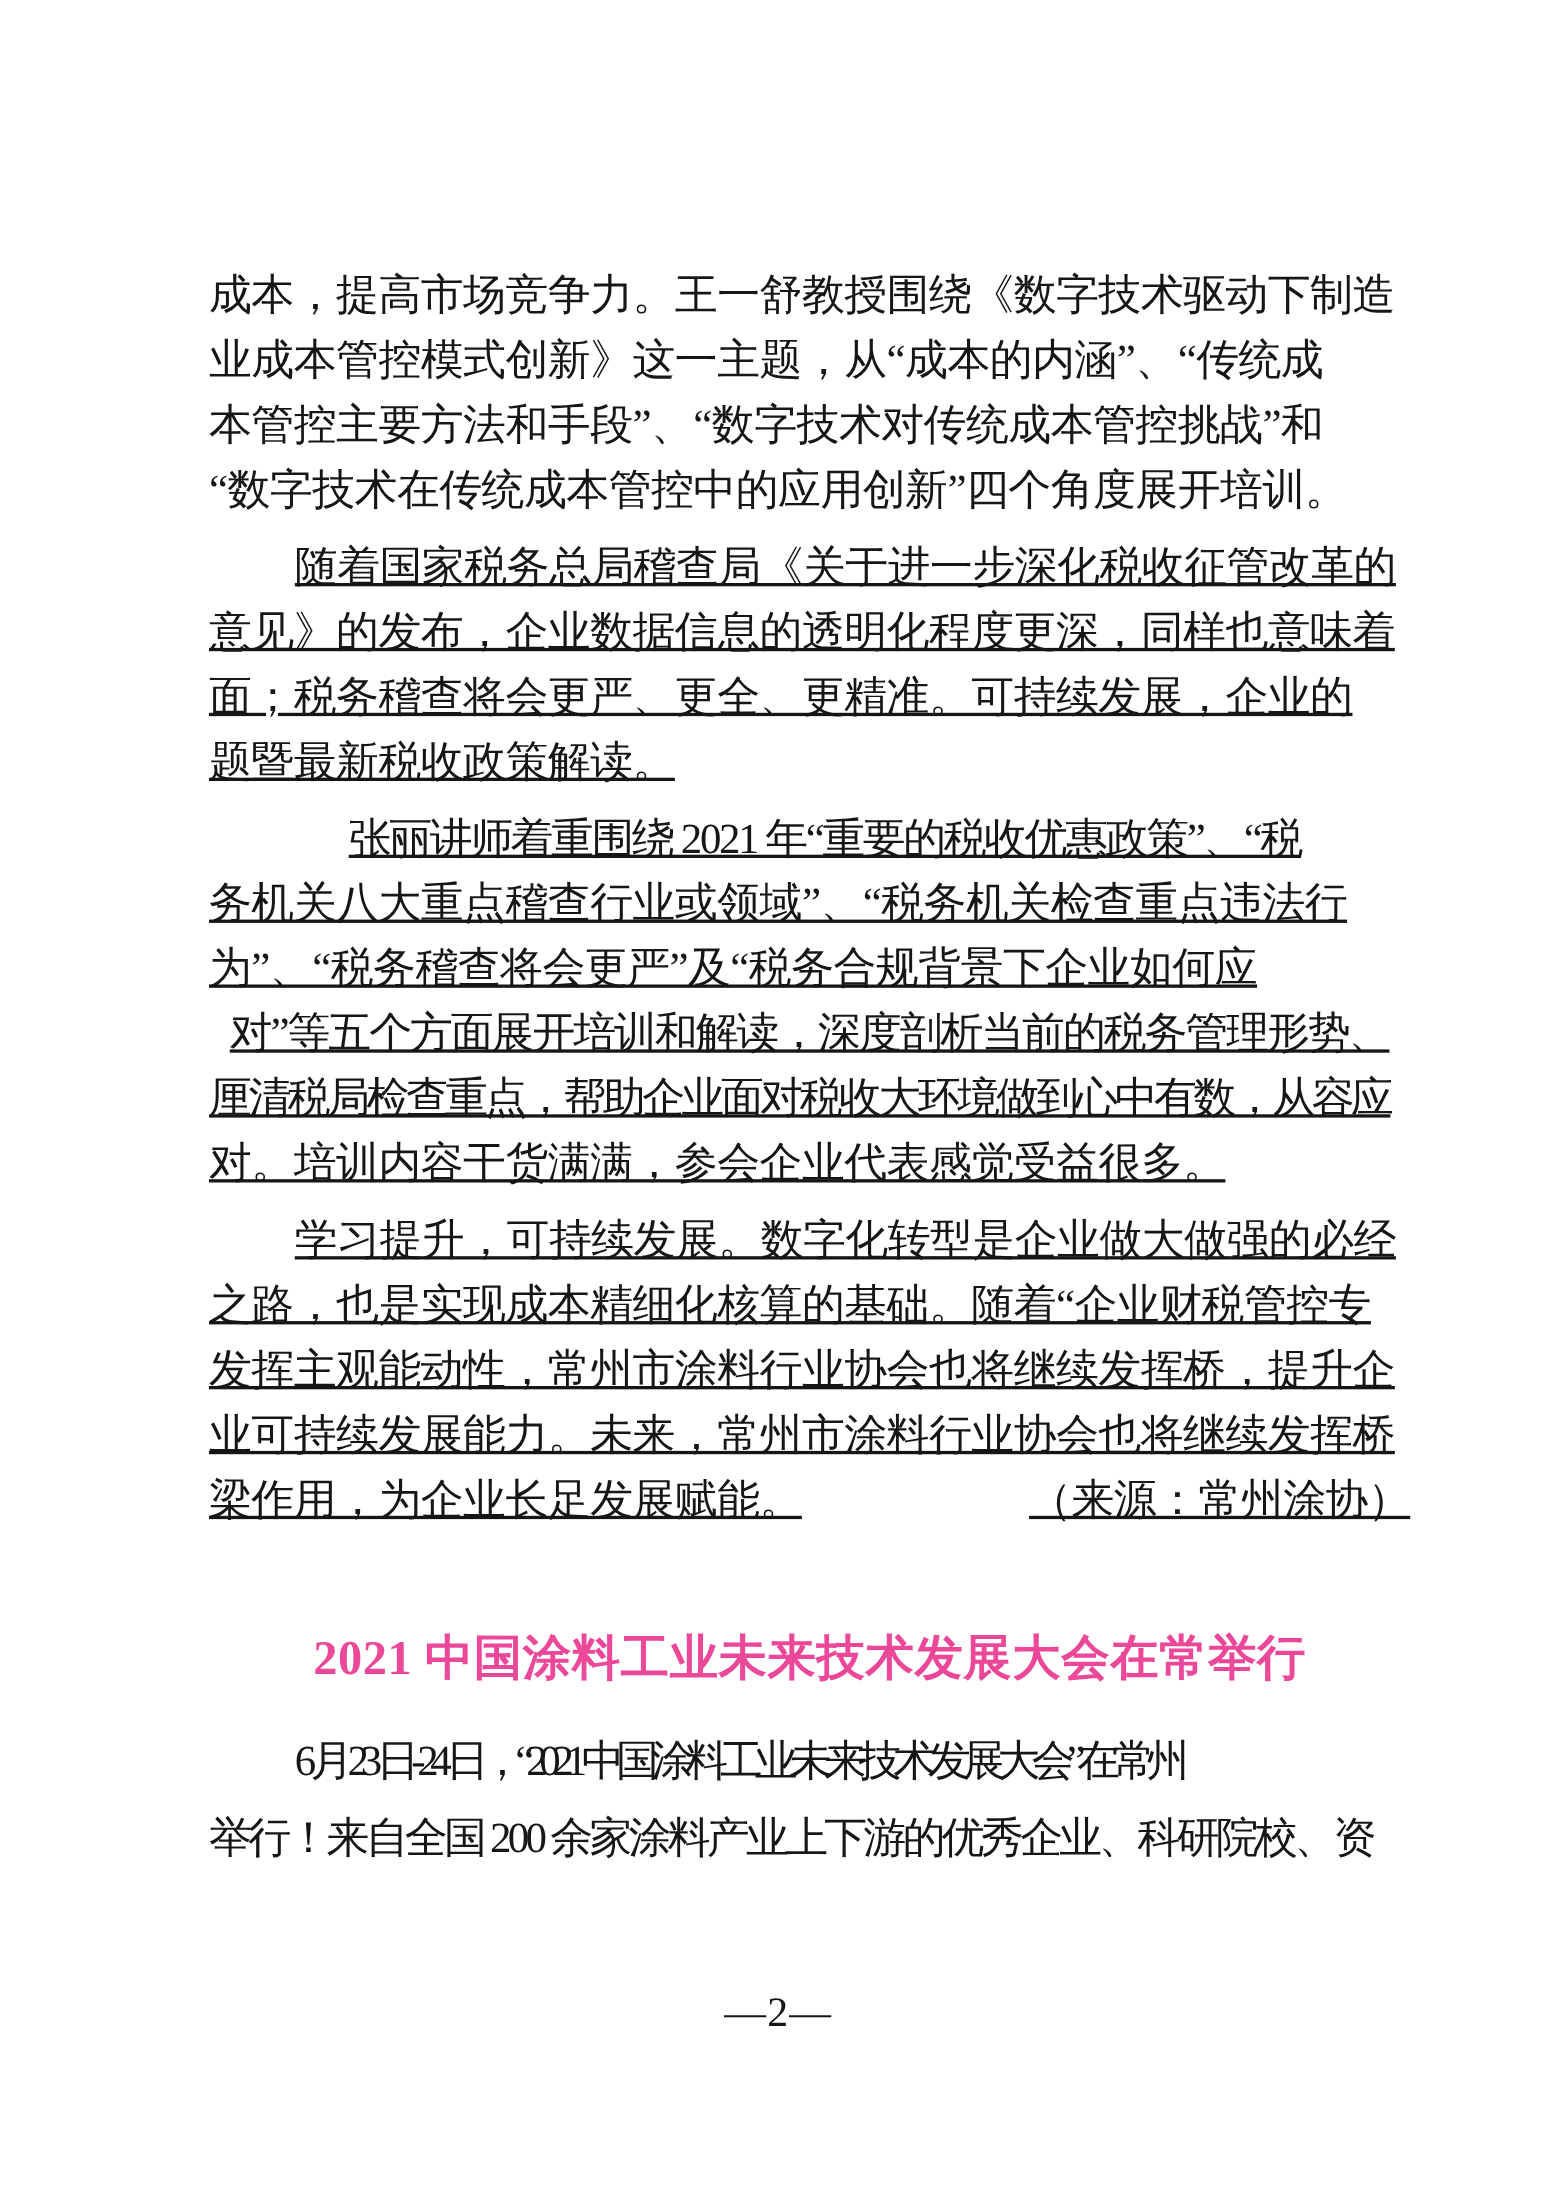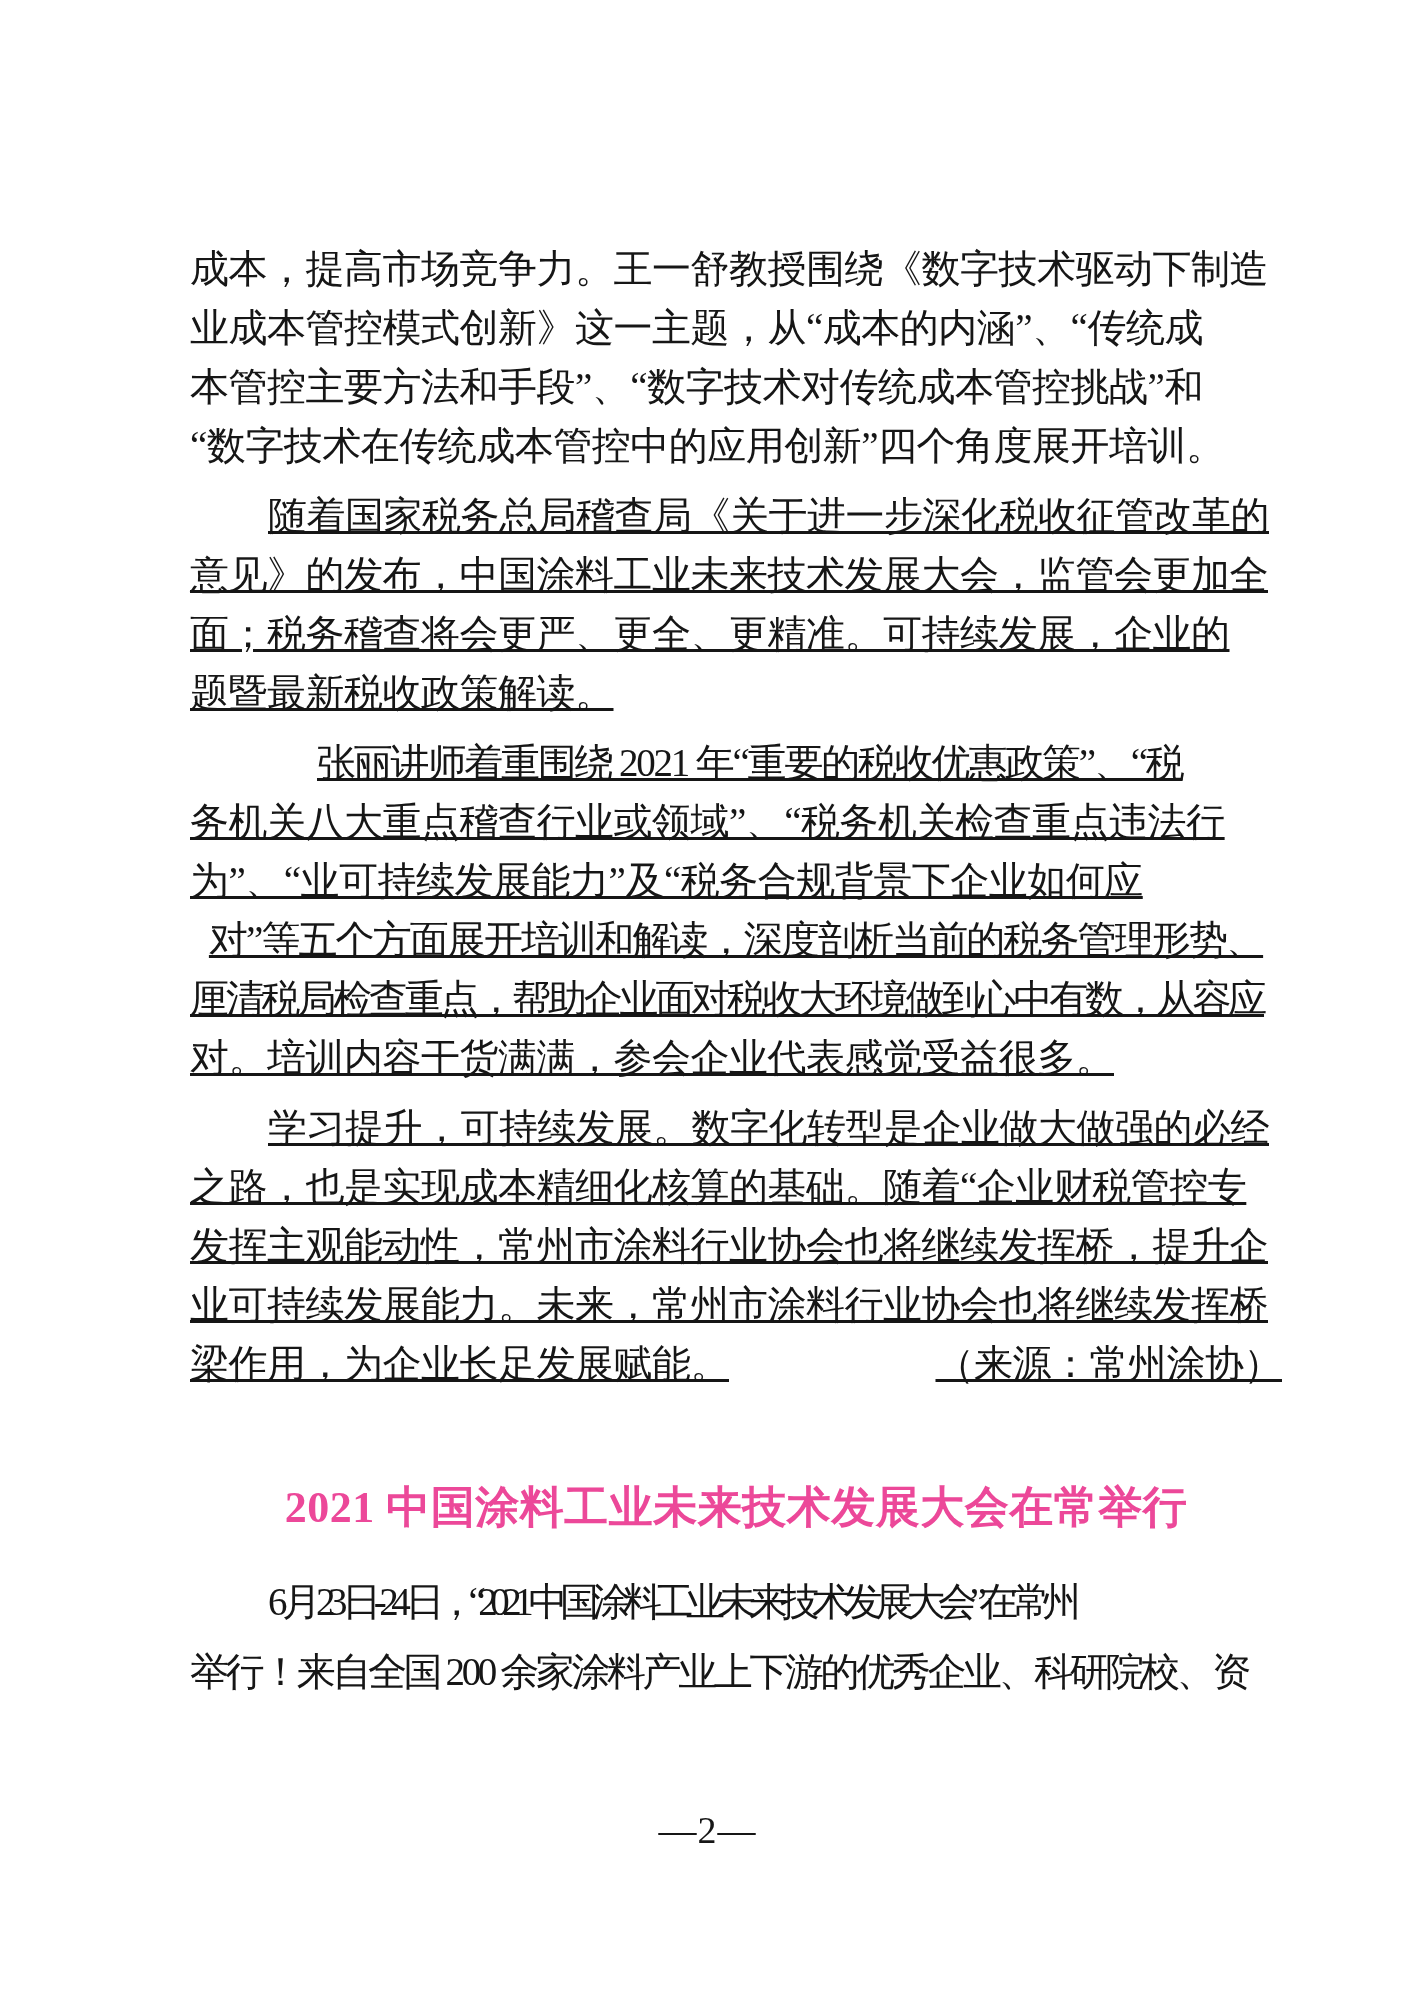--- a/index.html
+++ b/index.html
@@ -76,29 +76,29 @@
 
   <div class="p">
     <div class="line">成本，提高市场竞争力。王一舒教授围绕《数字技术驱动下制造</div>
     <div class="line">业成本管控模式创新》这一主题，从“成本的内涵”、“传统成</div>
     <div class="line">本管控主要方法和手段”、“数字技术对传统成本管控挑战”和</div>
     <div class="line">“数字技术在传统成本管控中的应用创新”四个角度展开培训。</div>
   </div>
 
   <div class="p">
     <div class="line ind2">随着国家税务总局稽查局《关于进一步深化税收征管改革的</div>
-    <div class="line">意见》的发布，中国涂料工业未来技术发展大会，监管会更加全</div>
+    <div class="line">意见》的发布，企业数据信息的透明化程度更深，同样也意味着</div>
     <div class="line">面；税务稽查将会更严、更全、更精准。可持续发展，企业的</div>
     <div class="line">题暨最新税收政策解读。</div>
   </div>
 
   <div class="p">
     <div class="line ind3 dn1">张丽讲师着重围绕 2021 年“重要的税收优惠政策”、“税</div>
     <div class="line">务机关八大重点稽查行业或领域”、“税务机关检查重点违法行</div>
-    <div class="line">为”、“业可持续发展能力”及“税务合规背景下企业如何应</div>
+    <div class="line">为”、“税务稽查将会更严”及“税务合规背景下企业如何应</div>
     <div class="line d29">对”等五个方面展开培训和解读，深度剖析当前的税务管理形势、</div>
     <div class="line d30">厘清税局检查重点，帮助企业面对税收大环境做到心中有数，从容应</div>
     <div class="line">对。培训内容干货满满，参会企业代表感觉受益很多。</div>
   </div>
 
   <div class="p">
     <div class="line ind2">学习提升，可持续发展。数字化转型是企业做大做强的必经</div>
     <div class="line">之路，也是实现成本精细化核算的基础。随着“企业财税管控专</div>
     <div class="line">发挥主观能动性，常州市涂料行业协会也将继续发挥桥，提升企</div>
     <div class="line">业可持续发展能力。未来，常州市涂料行业协会也将继续发挥桥</div>

